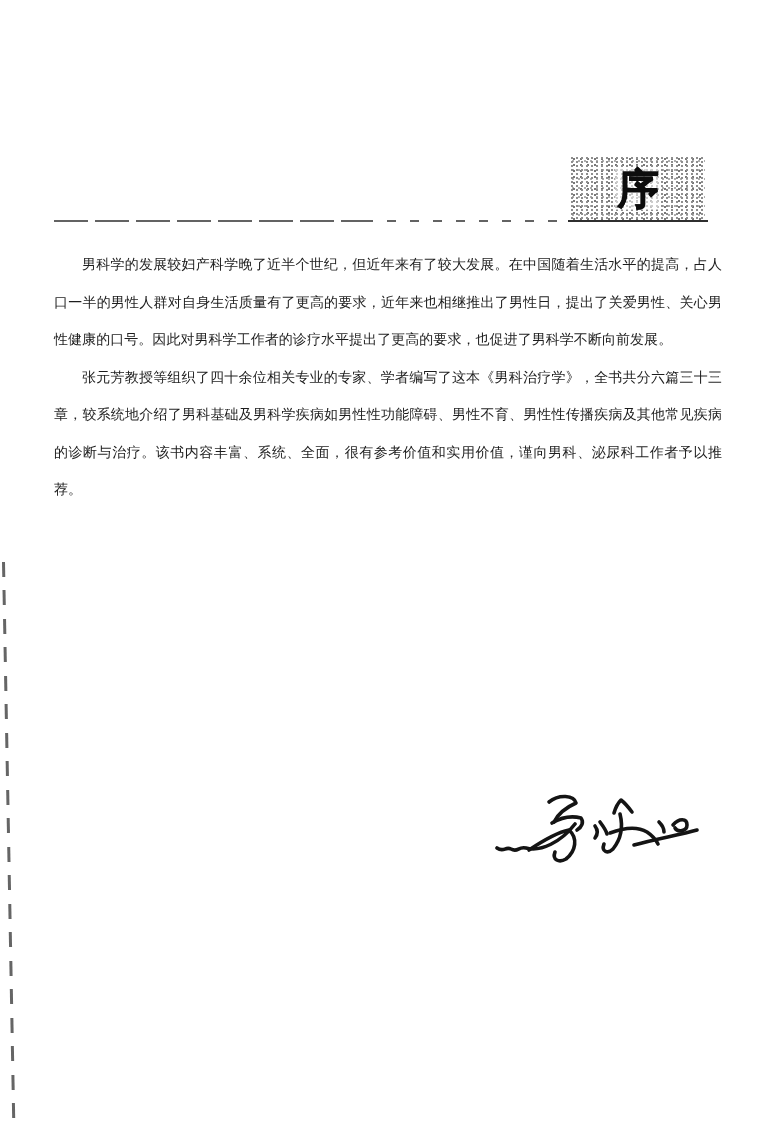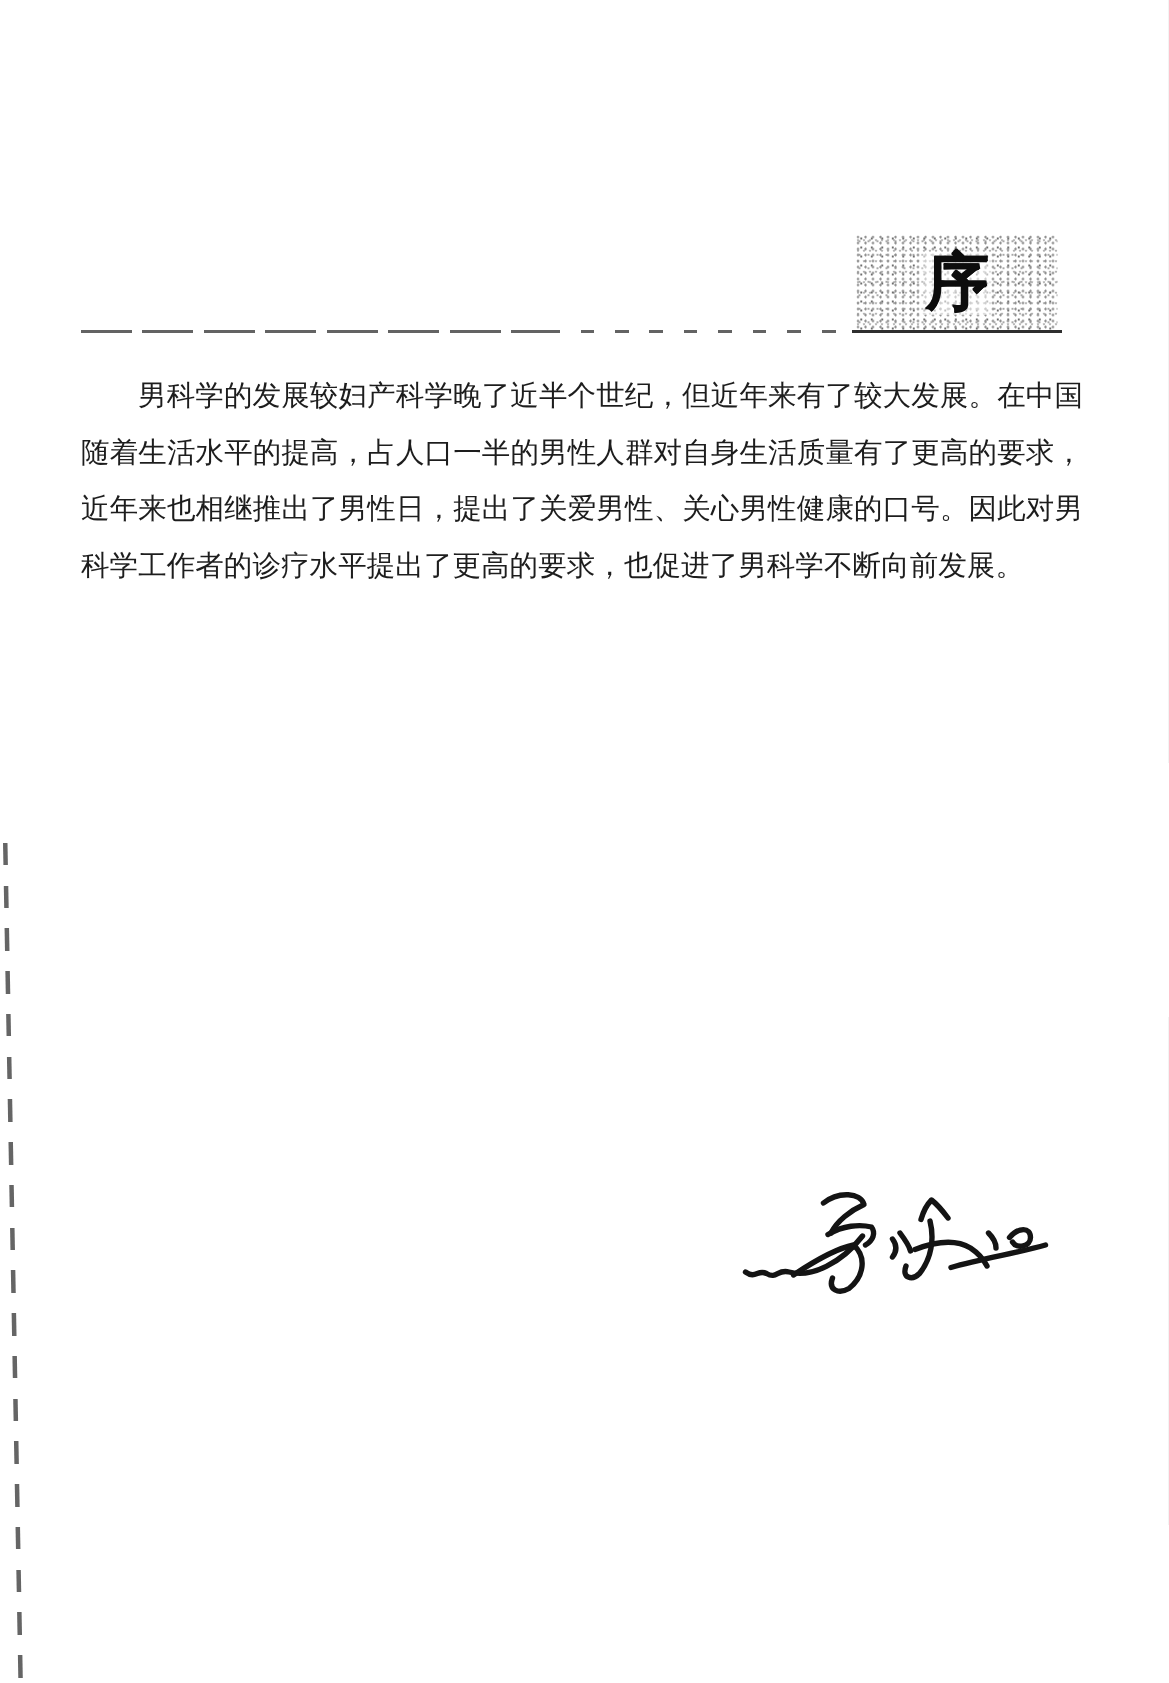--- a/index.html
+++ b/index.html
@@ -48,21 +48,21 @@
     opacity:.8;
   }
   .rule-dashed-right{
     position:absolute; left:364px; top:220px; width:204px; height:2px;
     background:repeating-linear-gradient(90deg,
       var(--rule) 0 9px, rgba(0,0,0,0) 9px 23px);
     opacity:.8;
   }
   .body-text{
     position:absolute; left:54px; top:246px; width:668px;
-    font-size:19px; line-height:37.5px; text-align:justify;
+    font-size:14px; line-height:37.5px; text-align:justify;
     letter-spacing:.05px;
     font-family:Liberation Serif, serif;
   }
   .body-text p{ margin:0; text-indent:2em; }
   .signature{ position:absolute; left:485px; top:786px; }
   .signature svg path{
     fill:none; stroke:#141414; stroke-width:3.6;
     stroke-linecap:round; stroke-linejoin:round;
   }
 </style>
@@ -75,20 +75,21 @@
 
   <div class="seal-box">
     <span class="seal-title">序</span>
   </div>
   <div class="seal-underline"></div>
   <div class="rule-dashed-left"></div>
   <div class="rule-dashed-right"></div>
 
   <div class="body-text">
     <p>男科学的发展较妇产科学晚了近半个世纪，但近年来有了较大发展。在中国随着生活水平的提高，占人口一半的男性人群对自身生活质量有了更高的要求，近年来也相继推出了男性日，提出了关爱男性、关心男性健康的口号。因此对男科学工作者的诊疗水平提出了更高的要求，也促进了男科学不断向前发展。</p>
+    <p>张元芳教授等组织了四十余位相关专业的专家、学者编写了这本《男科治疗学》，全书共分六篇三十三章，较系统地介绍了男科基础及男科学疾病如男性性功能障碍、男性不育、男性性传播疾病及其他常见疾病的诊断与治疗。该书内容丰富、系统、全面，很有参考价值和实用价值，谨向男科、泌尿科工作者予以推荐。</p>
   </div>
 
   <div class="signature" aria-label="handwritten signature">
     <svg width="215" height="90" viewBox="0 0 215 90">
 
       <path d="M64,16 C74,8 89,9 91,17 C82,21 73,28 69,36"></path>
       <path d="M67,37 C77,31 88,30 96,32 C99,36 97,41 92,44"></path>
       <path d="M90,38 C76,56 56,66 41,62 C33,60 33,67 26,63 C20,60 19,67 12,62"></path>
       <path d="M44,64 C59,54 74,46 84,44 C93,52 91,65 81,73 C74,77 67,74 70,66"></path>
       <path d="M110,40 C113,44 113,48 110,52"></path>

